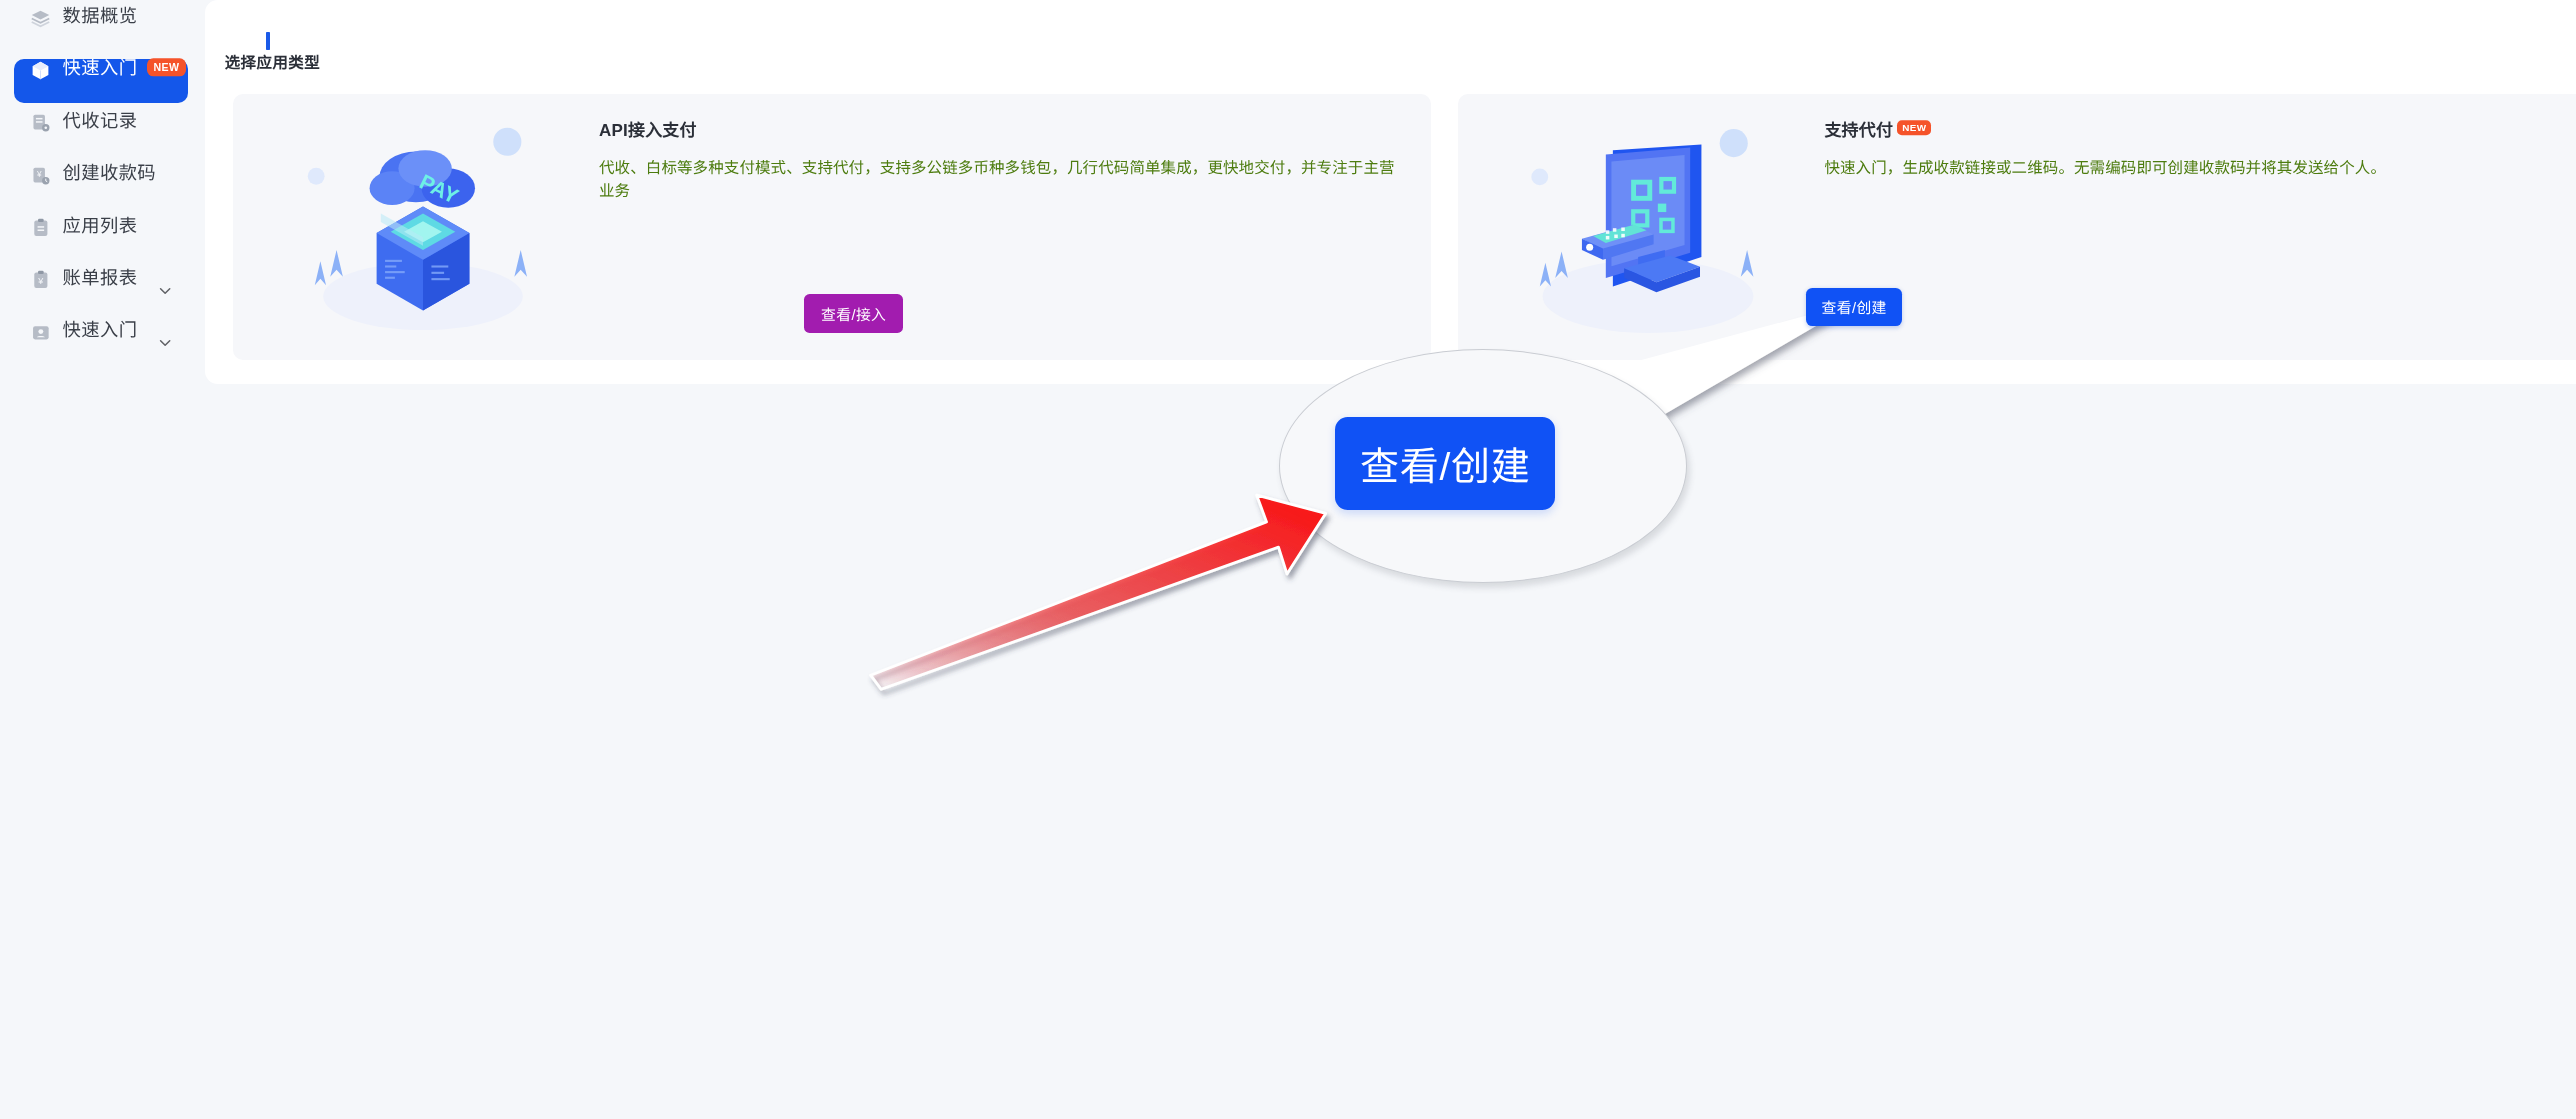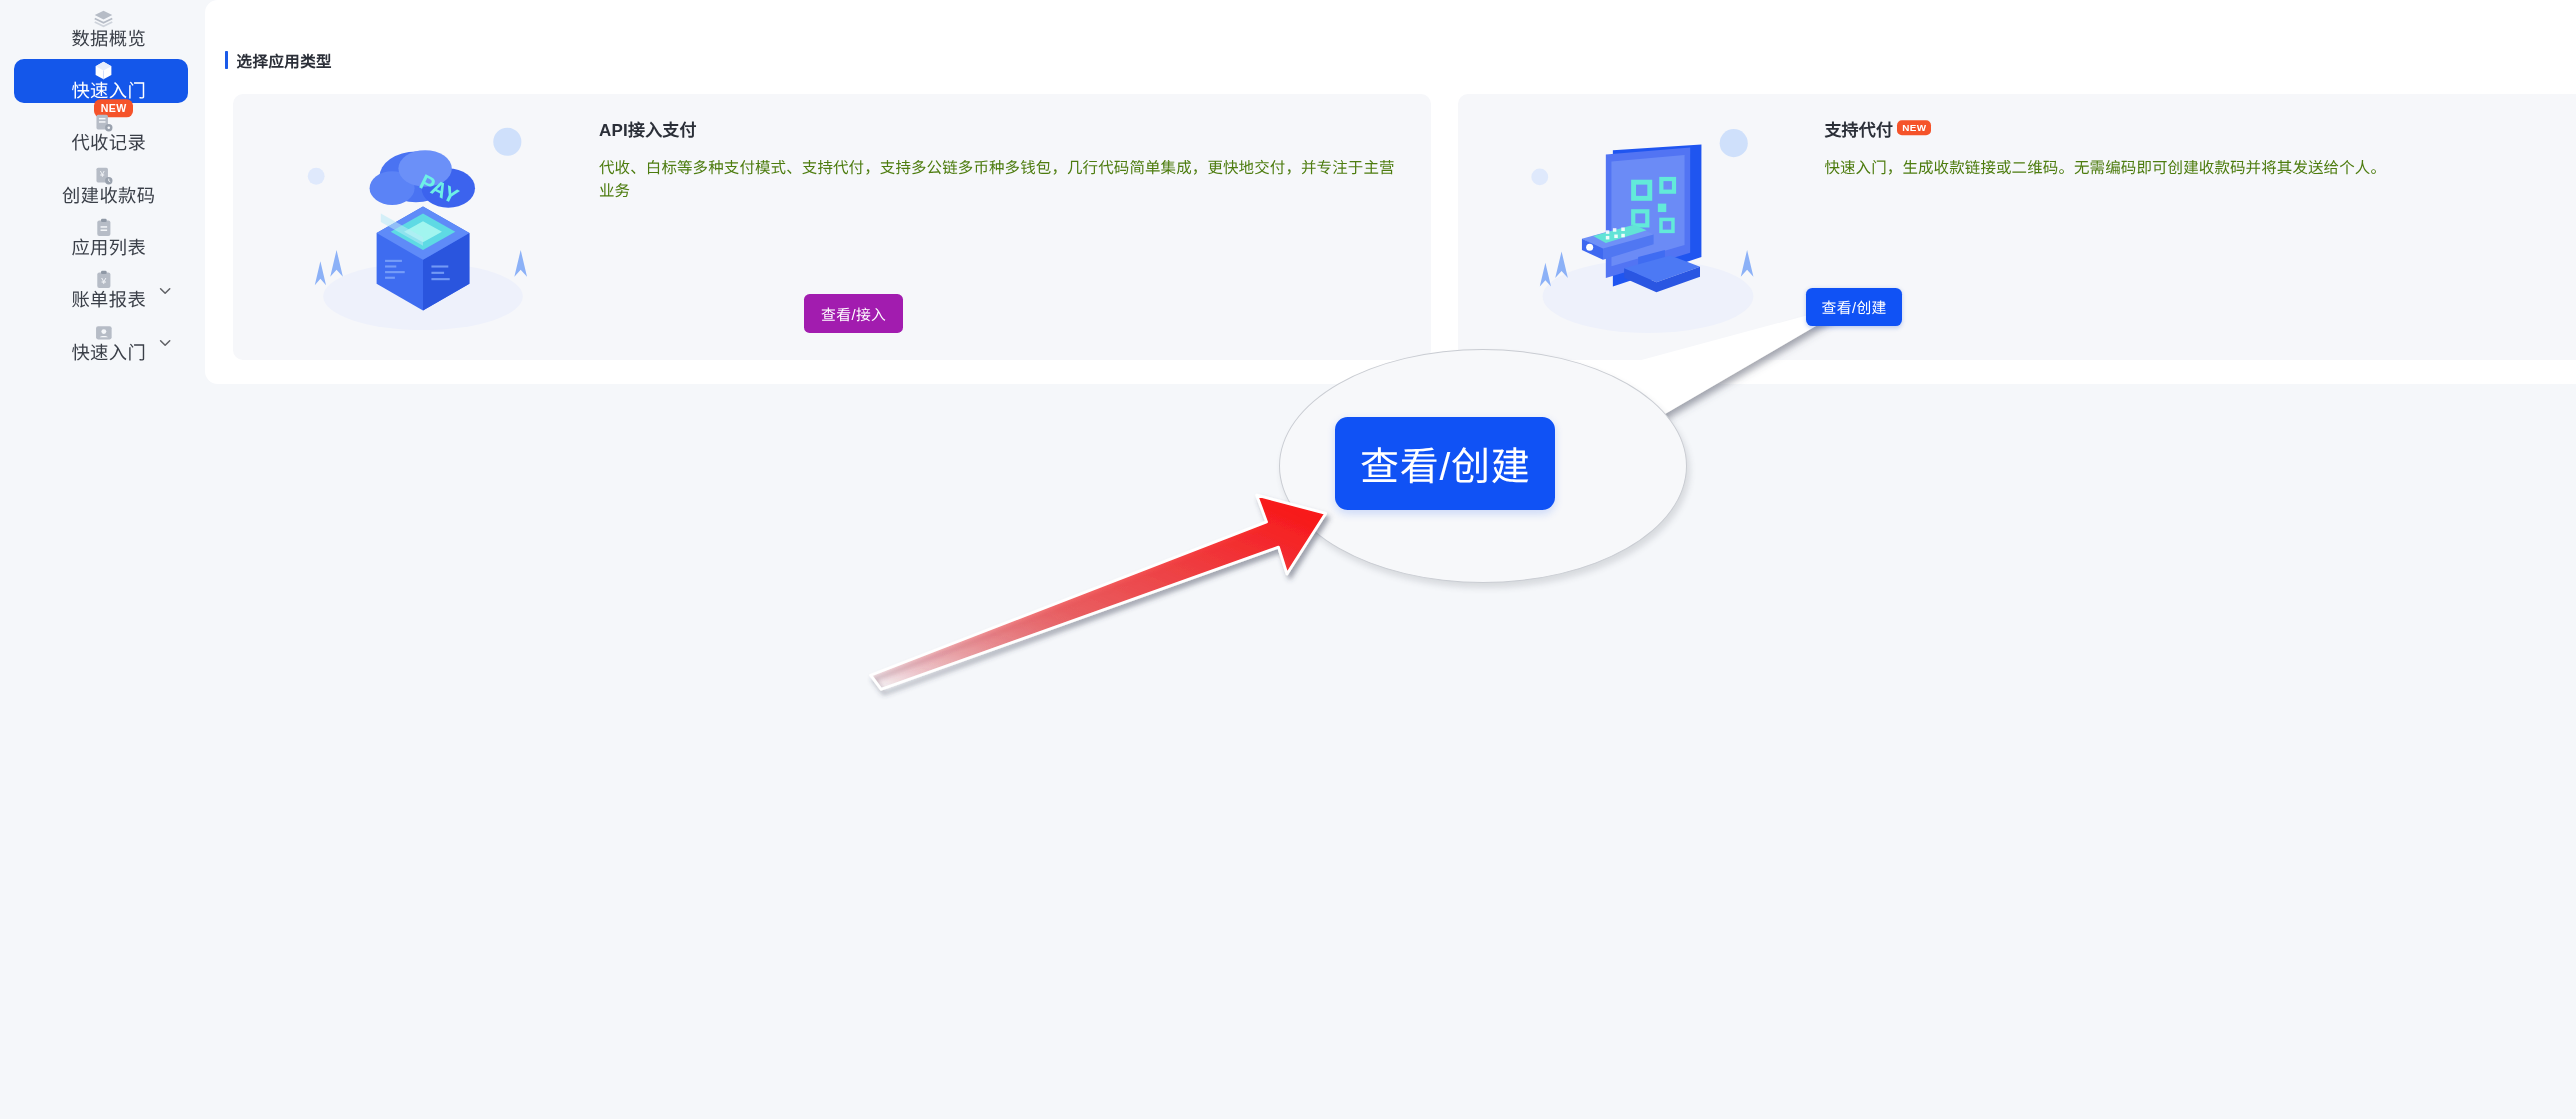--- a/index.html
+++ b/index.html
@@ -24,28 +24,27 @@
     left: 0; top: 0;
     width: 205px;
     height: 1119px;
     background: #f5f7fa;
     padding-top: 7px;
   }
 
   .nav-item {
     position: relative;
     display: flex;
-    align-items: center;
+    align-items: flex-start;
     height: 44px;
     margin: 0 17px 8.4px 14px;
     padding-left: 15.5px;
     border-radius: 9.9px;
     cursor: pointer;
     white-space: nowrap;
-    flex-direction: column;
   }
   .nav-item.active {
     background: #1457ea;
   }
   .nav-item .nav-icon {
     width: 22.5px; height: 22.5px;
     flex: 0 0 22.5px;
     margin-right: 10.6px;
     display: flex; align-items: center; justify-content: center;
   }
@@ -86,23 +85,24 @@
     top: 0;
     width: 2371px;
     height: 384px;
     background: #ffffff;
     border-radius: 12.7px 0 0 12.7px;
   }
 
   #section-header {
     position: absolute;
     left: 19.7px;
-    top: 49px;
+    top: 32px;
     display: flex;
     align-items: center;
+    flex-direction: column;
   }
   .header-bar {
     width: 3.5px;
     height: 18.3px;
     background: #1a5ae8;
     margin-right: 8.4px;
     border-radius: 0.7px;
   }
   #section-title {
     font-size: 15.5px;

